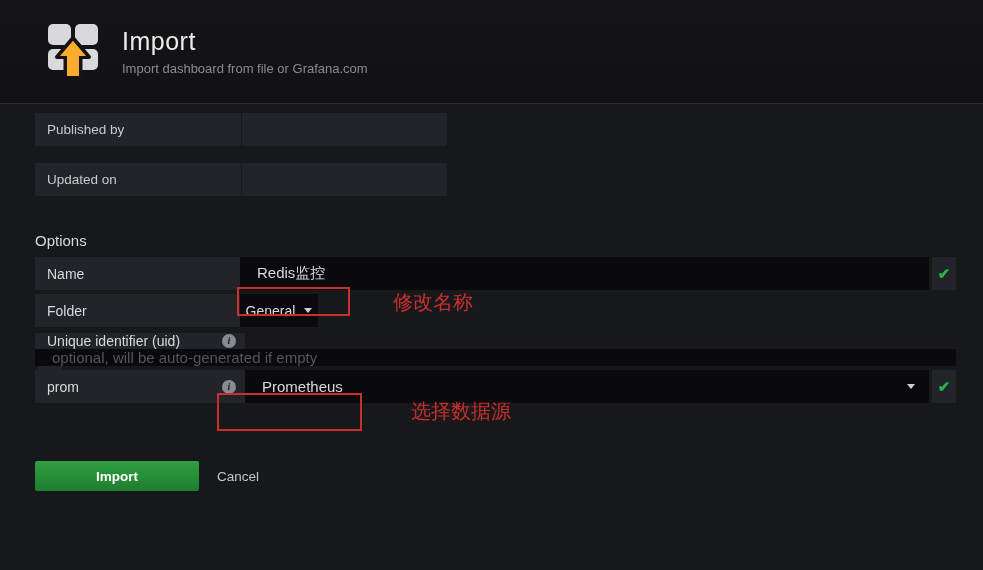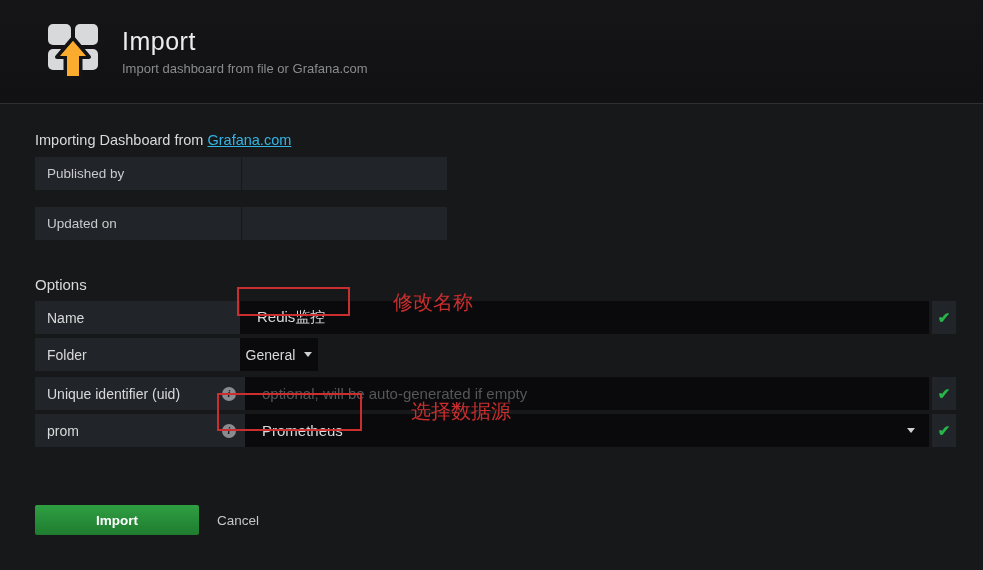--- a/index.html
+++ b/index.html
@@ -23,21 +23,21 @@
   .info-table { margin-top:9px; width:412px; }
   .info-row { display:flex; height:33px; margin-bottom:17px; background:#212428; }
   .info-label { width:207px; display:flex; align-items:center; padding-left:12px;
                 color:#c9cacc; font-size:13.5px; border-right:1px solid #17181a; }
   .info-value { flex:1; color:#c9cacc; font-size:13.5px; display:flex; align-items:center; padding-left:12px; }
 
   .options-heading { margin-top:36px; font-size:15px; color:#d8d9da; }
 
   .form { margin-top:8px; }
   .form-row { display:flex; height:33px; margin-bottom:4px; align-items:stretch; }
-  .form-row.spaced { margin-top:6px; }
+  .form-row.spaced { margin-top:6px;flex-direction:column; }
   .cell-label { width:205px; background:#212428; display:flex; align-items:center;
                 justify-content:space-between; padding:0 9px 0 12px; color:#d8d9da; font-size:14px; }
   .cell-label.wide { width:210px; }
   .cell-input { flex:1; background:#0a0a0c; border:none; outline:none; color:#d8d9da;
                 font-size:15px; padding:0 10px 0 17px; font-family:"Liberation Sans", sans-serif; }
   .cell-input::placeholder { color:#55565b; }
   .cell-check { width:24px; margin-left:3px; background:#212428; display:flex;
                 align-items:center; justify-content:center; color:#27b54a;
                 font-size:15px; font-weight:bold; }
   .dropdown { width:78px; background:#0a0a0c; color:#d8d9da; display:flex; align-items:center;
@@ -81,23 +81,20 @@
       <path d="M25 19 L38 34 L31 34 L31 54 L19 54 L19 34 L12 34 Z" fill="#fbab2d"></path>
     </svg>
     <div>
       <div class="header-title">Import</div>
       <div class="header-subtitle">Import dashboard from file or Grafana.com</div>
     </div>
   </div>
 
   <div class="main">
 
-    <div class="importing-line">
-      <span>Importing Dashboard from </span><a href="#">Grafana.com</a>
-    </div>
 
     <div class="info-table">
       <div class="info-row">
         <div class="info-label">Published by</div>
         <div class="info-value"></div>
       </div>
       <div class="info-row">
         <div class="info-label">Updated on</div>
         <div class="info-value"></div>
       </div>

